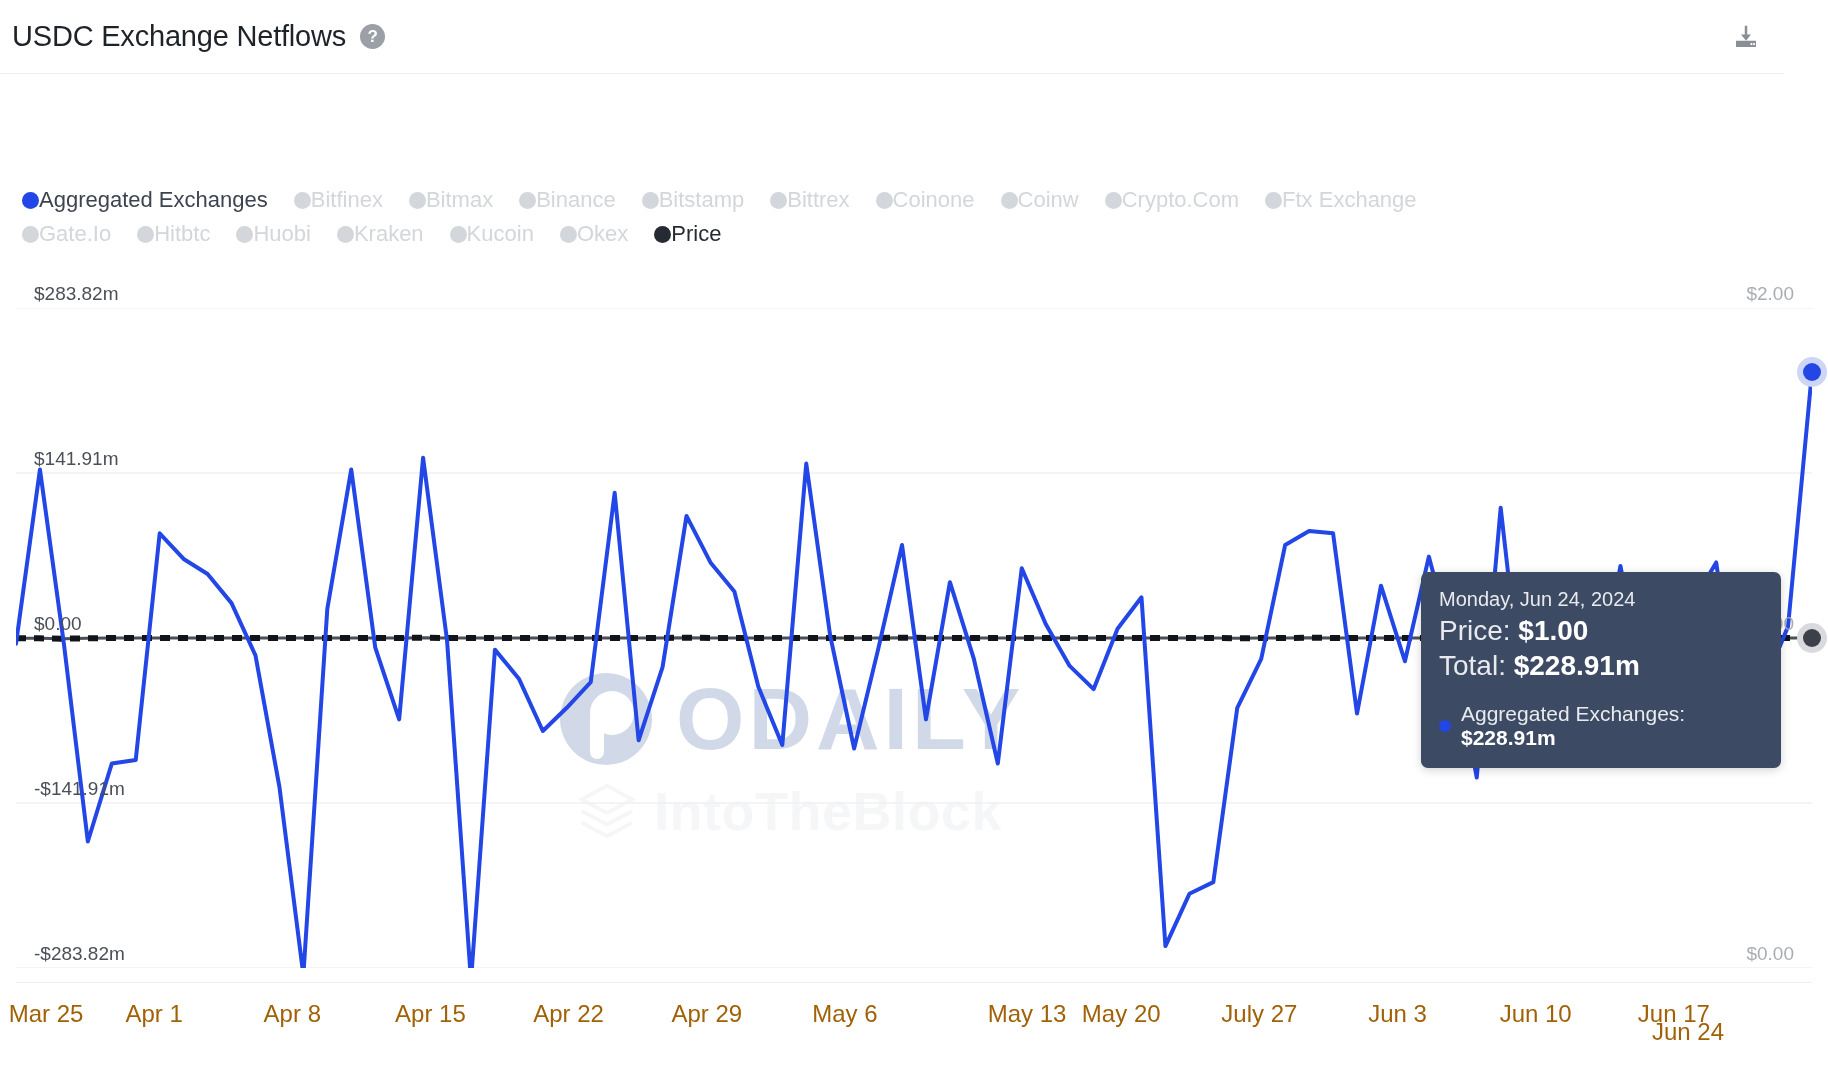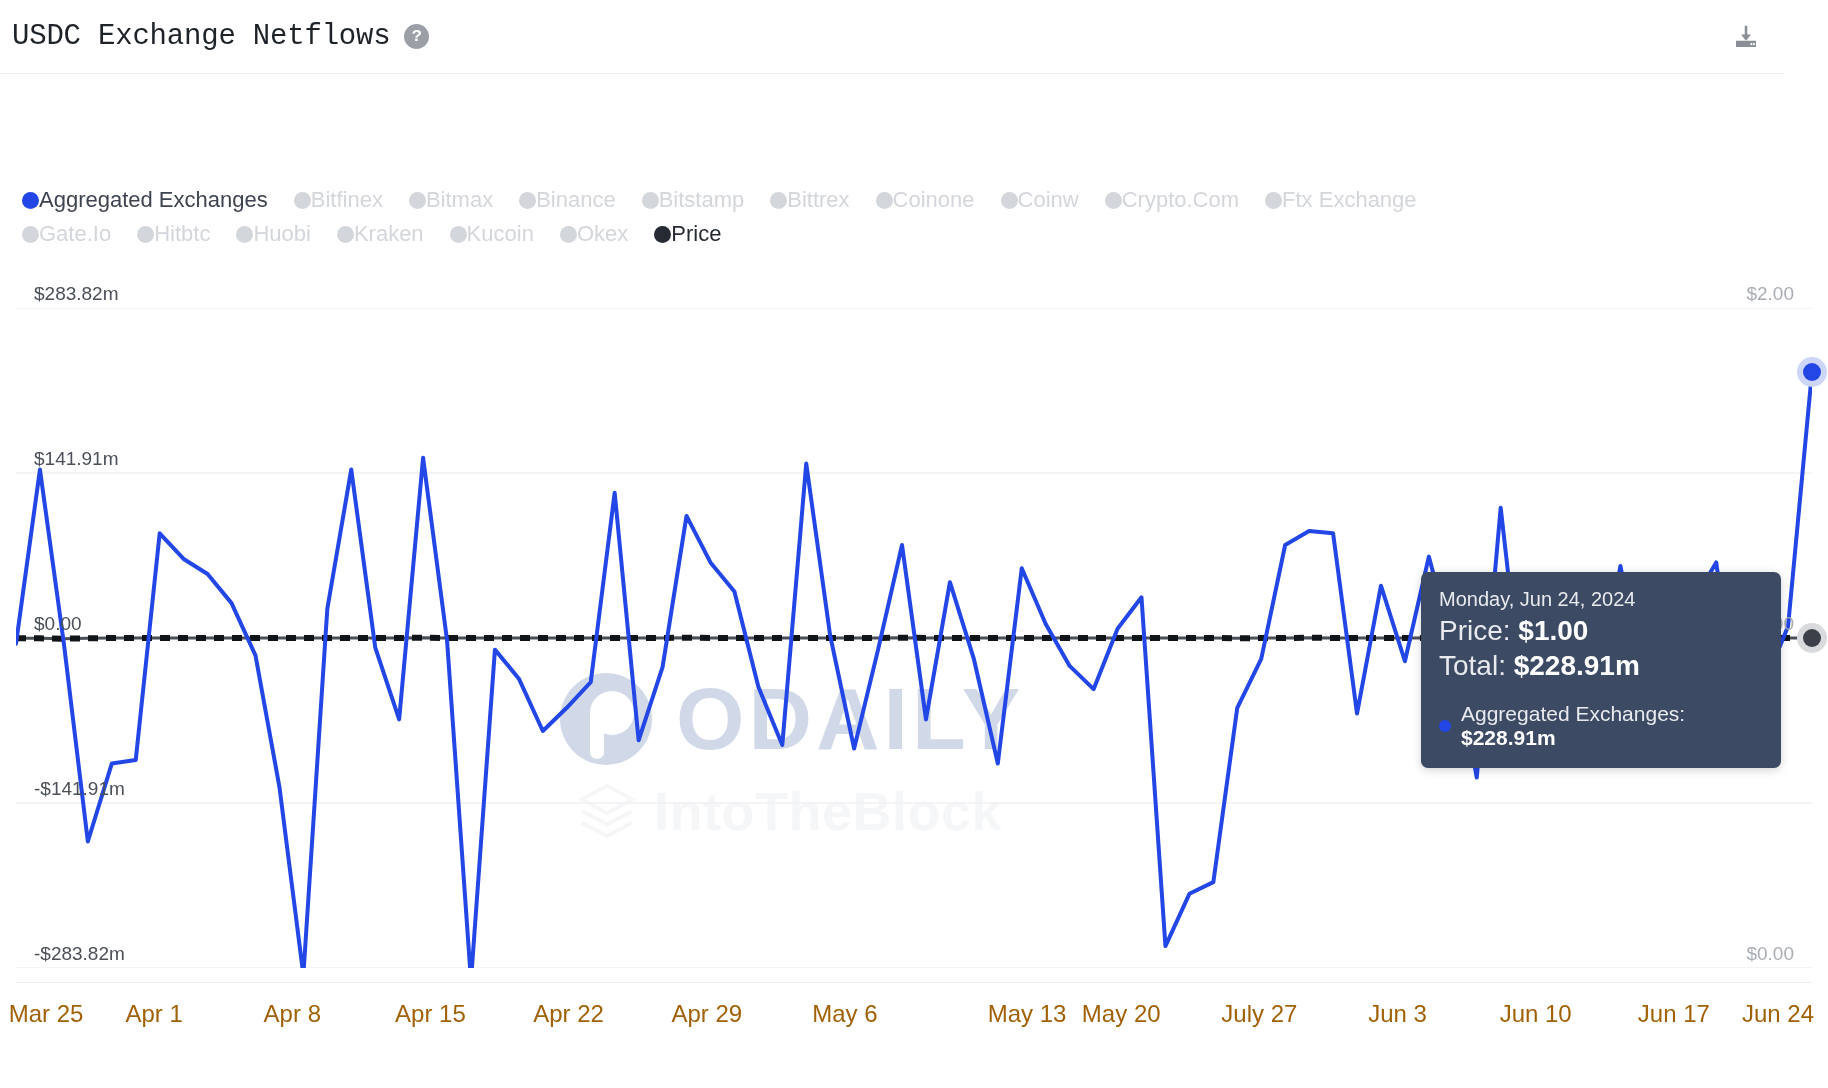--- a/index.html
+++ b/index.html
@@ -8,21 +8,21 @@
     background: #ffffff;
     font-family: "Liberation Sans", sans-serif;
     overflow: hidden;
   }
   #app { position: relative; width: 1828px; height: 1088px; background:#fff; }
 
   
   .header {
     position: absolute; left: 0; top: 0; width: 1784px; height: 74px;
     border-bottom: 1px solid #ebedf0;
-    display: flex;  font-family: Liberation Mono, monospace;
+    display: flex; 
   }
   .title-wrap { display: flex; align-items: center; gap: 14px; padding-left: 12px; }
   .title {
     font-size: 29px; font-weight: 400; color: #1e2329; letter-spacing: -0.2px;
     white-space: nowrap;
   }
   .help-icon {
     width: 25px; height: 25px; border-radius: 50%;
     background: #9aa0a6; color: #fff;
     display: flex; align-items: center; justify-content: center;
@@ -311,21 +311,21 @@
           <div class="xtick" style="left: 430.462px;">Apr 15</div>
           <div class="xtick" style="left: 568.615px;">Apr 22</div>
           <div class="xtick" style="left: 706.769px;">Apr 29</div>
           <div class="xtick" style="left: 844.923px;">May 6</div>
           <div class="xtick" style="left: 1027px;">May 13</div>
           <div class="xtick" style="left: 1121.23px;">May 20</div>
           <div class="xtick" style="left: 1259.38px;">July 27</div>
           <div class="xtick" style="left: 1397.54px;">Jun 3</div>
           <div class="xtick" style="left: 1535.69px;">Jun 10</div>
           <div class="xtick" style="left: 1673.85px;">Jun 17</div>
-          <div class="xtick" style="left: 1778px;">Jun 24</div>
+          <div class="xtick" style="left: 1688px; margin-top: 18px;">Jun 24</div>
         </div>
     </div>
 
     <div class="tooltip">
       <div class="tt-date">Monday, Jun 24, 2024</div>
       <div class="tt-line">
         <span>Price:</span>
         <b>$1.00</b>
       </div>
       <div class="tt-line">

